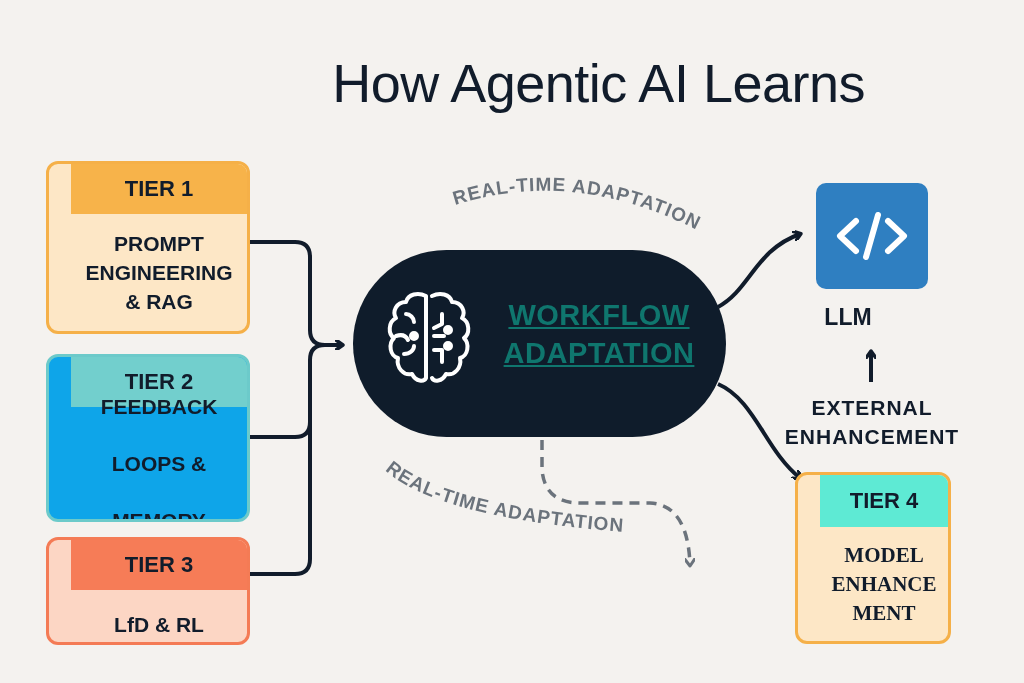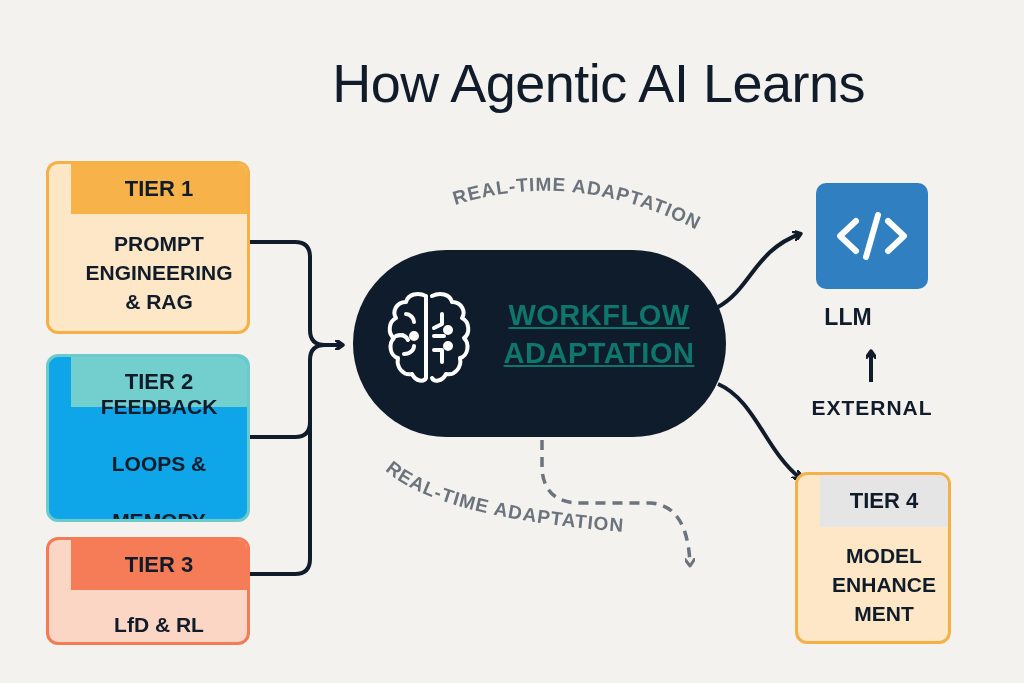--- a/index.html
+++ b/index.html
@@ -33,22 +33,22 @@
   .tier1 { left: 46px; top: 161px; width: 204px; height: 173px; border-color: #f5b048; background: #fde7c6; }
   .tier1 .head { background: #f7b34a; height: 50px; }
   .tier1 .body { height: 117px; }
   .tier2 { left: 46px; top: 354px; width: 204px; height: 168px; border-color: #6ccaca; background: #0ea5e9; }
   .tier2 .head { background: #72cfcd; height: 50px; }
   .tier2 .body { height: 112px; gap: 28px; }
   .tier3 { left: 46px; top: 537px; width: 204px; height: 108px; border-color: #f47b55; background: #fcd6c4; }
   .tier3 .head { background: #f67c57; height: 50px; }
   .tier3 .body { height: 68px; }
   .tier4 { left: 795px; top: 472px; width: 156px; height: 172px; border-color: #f5b048; background: #fde7c6; }
-  .tier4 .head { background: #e5e5e5; height: 52px; }
-  .tier4 .body { height: 114px; }
+  .tier4 .head { background: #5eead4; height: 52px; }
+  .tier4 .body { height: 114px; font-family: Liberation Serif, serif; }
 
   .pill {
     position: absolute; left: 353px; top: 250px; width: 373px; height: 187px;
     background: #0f1c2b; border-radius: 94px;
   }
   .pill-text {
     position: absolute; left: 494px; top: 296px; width: 210px;
     color: #0f766e; font-weight: 700; font-size: 29px; line-height: 38px;
     text-align: center; letter-spacing: 0.5px; text-decoration: underline;
   }
@@ -169,13 +169,14 @@
       <path d="M40,38 L24,53 L40,68"></path>
       <path d="M72,38 L88,53 L72,68"></path>
       <path d="M62,32 L50,74"></path>
     </g>
   </svg>
 </div>
 <div class="llm-label">LLM</div>
 
 <div class="ext-label">
   <div>EXTERNAL</div>
+  <div>ENHANCEMENT</div>
 </div>
 
 </body></html>

